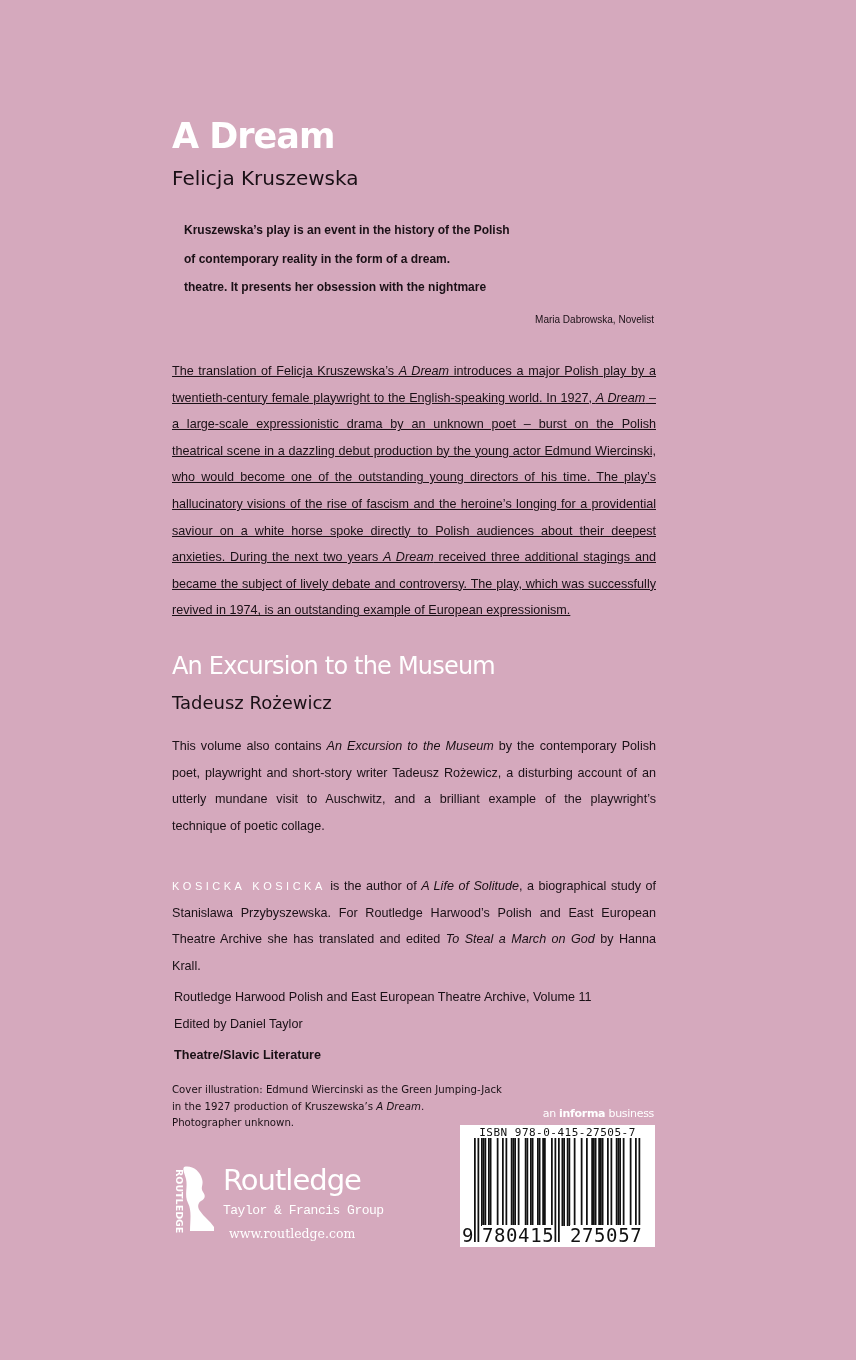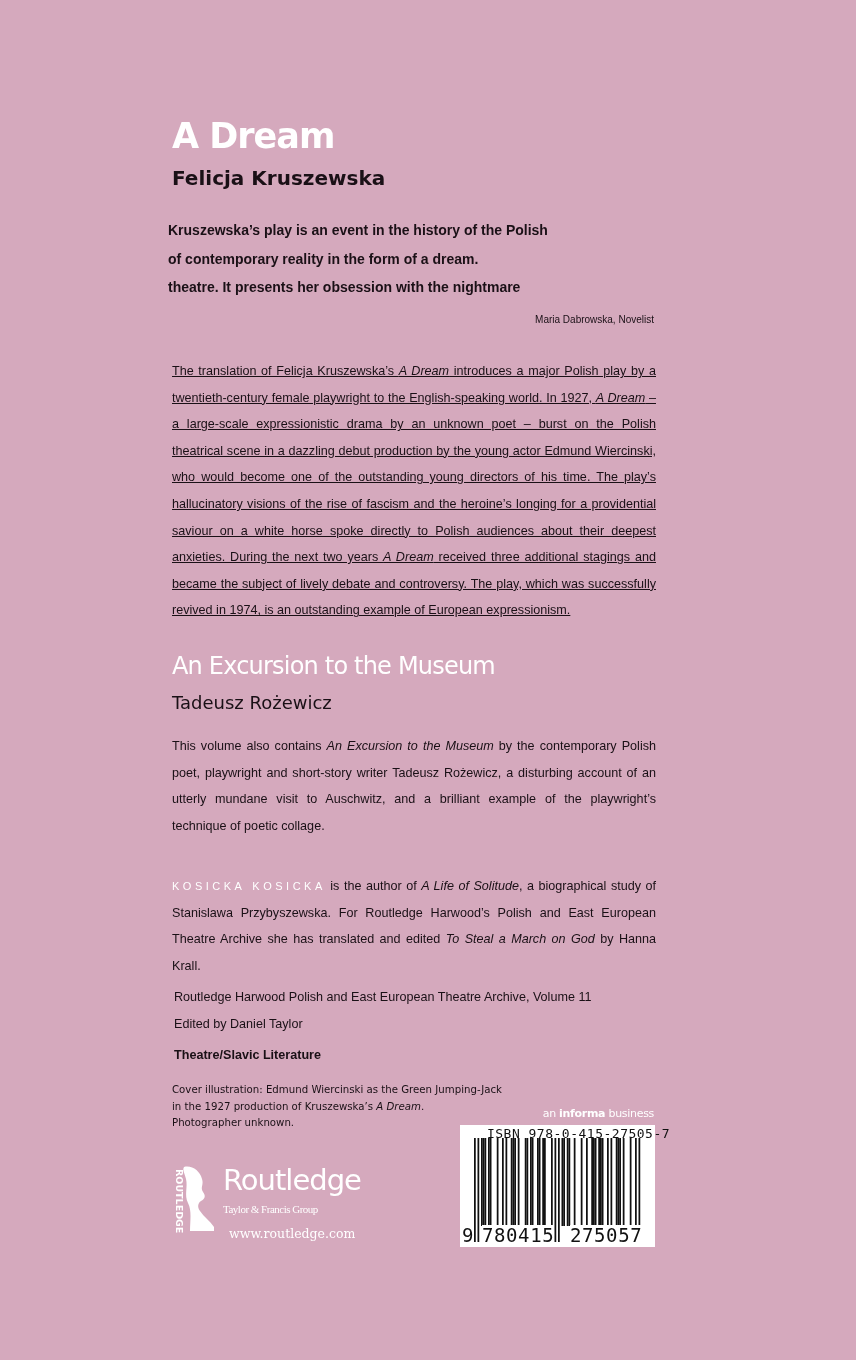--- a/index.html
+++ b/index.html
@@ -12,25 +12,25 @@
     }
     .abs { position: absolute; }
     .title {
       left: 172px; top: 116px;
       font-family: "DejaVu Sans", sans-serif; font-weight: bold;
       font-size: 35px; color: #ffffff; letter-spacing: -1px;
     }
     .author {
       left: 172px; top: 166px;
       font-family: "DejaVu Sans", sans-serif;
-      font-size: 20px; color: #1a1016; font-weight: bold;
+      font-size: 20px; color: #1a1016;
     }
     .quote {
-      left: 168px; top: 216px; width: 480px;
-      font-weight: bold; font-size: 14px; line-height: 28.5px;
+      left: 184px; top: 216px; width: 480px;
+      font-weight: bold; font-size: 12px; line-height: 28.5px;
     }
     .quote-attrib {
       right: 202px; top: 314px;
       font-size: 10px;
     }
     .para {
       left: 172px; width: 484px;
       font-size: 12.6px; line-height: 26.6px;
       text-align: justify;
     }
@@ -68,42 +68,42 @@
       left: 170px; top: 1165px; width: 240px; height: 85px;
     }
     .logo-mark { left: 0; top: 0; width: 48px; height: 68px; }
     .logo-name {
       left: 53px; top: -2px;
       font-family: "DejaVu Sans", sans-serif;
       font-size: 29px; color: #ffffff; letter-spacing: -1px;
     }
     .logo-group {
       left: 53px; top: 38px;
-      font-family: Liberation Serif, serif;
-      font-size: 11px; color: #ffffff; letter-spacing: -0.5px;
+      font-family: Liberation Mono, monospace;
+      font-size: 13px; color: #ffffff; letter-spacing: -0.5px;
     }
     .logo-url {
       left: 59px; top: 61px;
       font-family: "DejaVu Serif", serif;
       font-size: 12.5px; color: #ffffff;
     }
     .informa {
       right: 202px; top: 1107px;
       font-family: "DejaVu Sans", sans-serif;
       font-size: 11px; color: #ffffff; letter-spacing: -0.3px;
     }
     .informa b { font-weight: bold; }
     .barcode-box {
       left: 460px; top: 1125px; width: 195px; height: 122px;
       background: #ffffff;
     }
     .isbn-text {
       left: 0; top: 1px; width: 195px; text-align: center;
       font-family: "DejaVu Sans Mono", monospace;
-      font-size: 13px; letter-spacing: 0.5px; color: #111; margin-left: 21px;
+      font-size: 11px; letter-spacing: 0.5px; color: #111;
     }
     .bars { left: 0; top: 13px; width: 195px; height: 104px; }
     .ean-digit {
       font-family: "DejaVu Sans Mono", monospace;
       font-size: 19px; color: #111; background: #fff;
       line-height: 20px;
     }
   </style>
 </head>
 <body>

